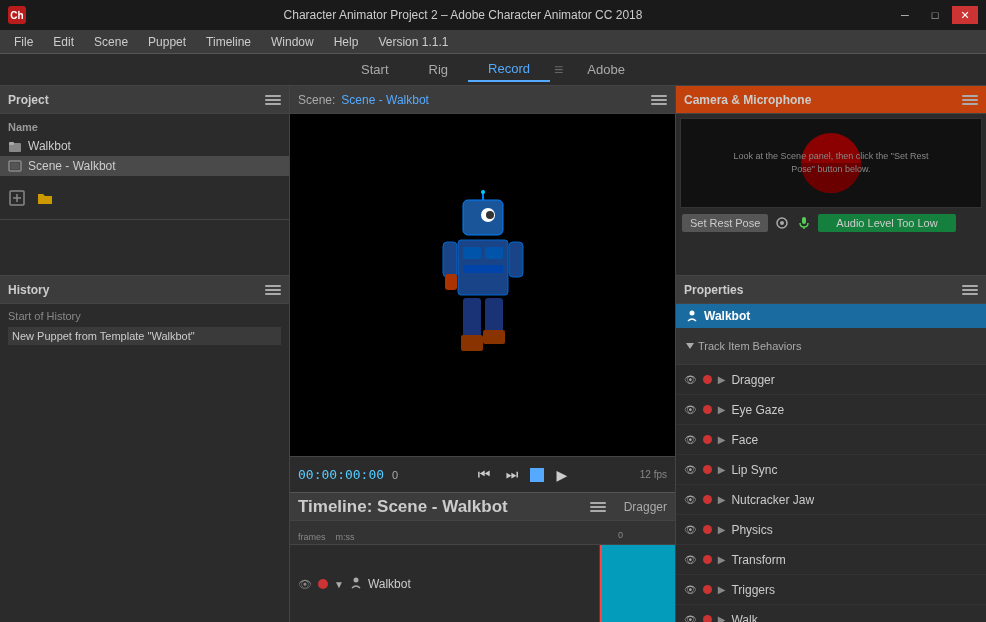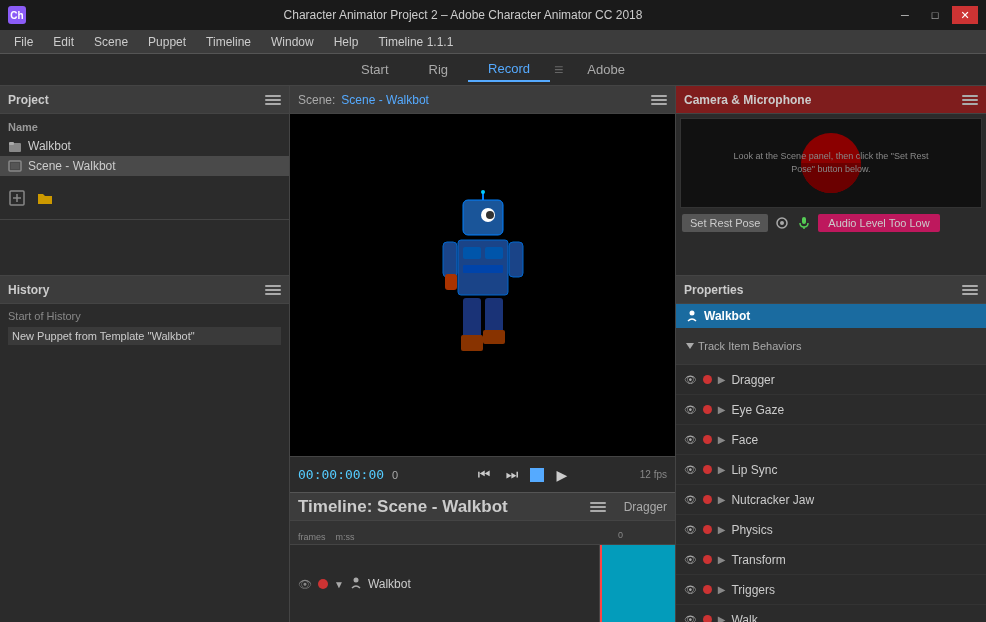--- a/index.html
+++ b/index.html
@@ -1,20 +1,20 @@
 <!DOCTYPE html>
 <html><head>
   <meta charset="utf-8">
   <style>
     * { margin: 0; padding: 0; box-sizing: border-box; }
     body { width: 986px; height: 622px; overflow: hidden; background: #2b2b2b; font-family: 'Segoe UI', Arial, sans-serif; font-size: 12px; color: #ccc; }
 
     
     #titlebar { height: 30px; background: #1a1a1a; display: flex; align-items: center; justify-content: space-between; padding: 0 8px; }
-    #titlebar .app-icon { width: 18px; height: 18px; background: #8b5cf6; border-radius: 3px; display: flex; align-items: center; justify-content: center; font-size: 10px; color: white; font-weight: bold; margin-right: 8px; }
+    #titlebar .app-icon { width: 18px; height: 18px; background: #b91c1c; border-radius: 3px; display: flex; align-items: center; justify-content: center; font-size: 10px; color: white; font-weight: bold; margin-right: 8px; }
     #titlebar .title { flex: 1; text-align: center; font-size: 12px; color: #ccc; }
     #titlebar .win-controls { display: flex; gap: 4px; }
     #titlebar .win-btn { width: 26px; height: 18px; display: flex; align-items: center; justify-content: center; font-size: 11px; cursor: pointer; color: #ccc; }
     #titlebar .win-btn.close { background: #cc3333; color: white; }
 
     
     #menubar { height: 24px; background: #3c3c3c; display: flex; align-items: center; padding: 0 4px; border-bottom: 1px solid #555; }
     #menubar .menu-item { padding: 2px 10px; cursor: pointer; font-size: 12px; color: #ccc; }
 
     
@@ -70,28 +70,28 @@
     .track-expand { color: #aaa; cursor: pointer; font-size: 10px; }
     .track-icon { color: #aaa; font-size: 11px; }
     .track-name { font-size: 12px; color: #ccc; }
     #timeline-content { flex: 1; background: #252525; position: relative; overflow: hidden; }
     .timeline-clip { position: absolute; height: 100%; background: #00aacc; opacity: 0.9; top: 0; left: 0; right: 0; }
     .playhead { position: absolute; top: 0; bottom: 0; left: 0; width: 2px; background: #ff4444; z-index: 10; }
 
     
     #right-panel { width: 310px; display: flex; flex-direction: column; background: #2b2b2b; }
     #cam-mic-panel { height: 190px; border-bottom: 1px solid #444; }
-    #cam-mic-header { height: 28px; background: #7f1d1d; display: flex; align-items: center; padding: 0 8px; gap: 4px; border-bottom: 1px solid #444; text-align: right; }
+    #cam-mic-header { height: 28px; background: #c2410c; display: flex; align-items: center; padding: 0 8px; gap: 4px; border-bottom: 1px solid #444; text-align: right; }
     #cam-mic-body { padding: 4px; display: flex; flex-direction: column; gap: 4px; }
     .cam-preview { width: 100%; height: 90px; background: #1a1a1a; border: 1px solid #333; display: flex; align-items: center; justify-content: center; overflow: hidden; }
     .cam-controls-row { display: flex; align-items: center; gap: 6px; padding: 2px 2px; }
     .btn-rest-pose { background: #555; border: none; color: #ccc; padding: 3px 8px; font-size: 11px; cursor: pointer; border-radius: 2px; }
     .cam-icon { width: 16px; height: 16px; color: #aaa; display: flex; align-items: center; justify-content: center; }
     .mic-icon { width: 16px; height: 16px; color: #55cc55; display: flex; align-items: center; justify-content: center; }
-    .audio-level-btn { background: #be185d; border: none; color: #ccc; padding: 3px 10px; font-size: 11px; cursor: pointer; border-radius: 2px; }
+    .audio-level-btn { background: #15803d; border: none; color: #ccc; padding: 3px 18px; font-size: 11px; cursor: pointer; border-radius: 2px; }
 
     #properties-panel { flex: 1; overflow-y: auto; }
     #properties-header { height: 28px; background: #3c3c3c; display: flex; align-items: center; padding: 0 8px; gap: 6px; border-bottom: 1px solid #444; }
     .prop-walkbot-row { background: #1a6ba0; padding: 5px 10px; display: flex; align-items: center; gap: 6px; }
     .prop-walkbot-row .walkbot-label { color: white; font-size: 12px; font-weight: bold; }
     .prop-section { padding: 12px 10px; display: flex; align-items: center; gap: 4px; background: #333; border-bottom: 1px solid #3a3a3a; }
     .prop-section-label { font-size: 11px; color: #aaa; }
     .track-item { height: 30px; display: flex; align-items: center; padding: 0 8px; gap: 6px; border-bottom: 1px solid #333; }
     .ti-eye { font-size: 10px; color: #aaa; cursor: pointer; }
     .ti-dot { width: 9px; height: 9px; border-radius: 50%; background: #cc3333; flex-shrink: 0; }
@@ -123,21 +123,21 @@
 </div>
 
 <div id="menubar">
   <span class="menu-item">File</span>
   <span class="menu-item">Edit</span>
   <span class="menu-item">Scene</span>
   <span class="menu-item">Puppet</span>
   <span class="menu-item">Timeline</span>
   <span class="menu-item">Window</span>
   <span class="menu-item">Help</span>
-  <span class="menu-item">Timeline 1.1.1</span>
+  <span class="menu-item">Version 1.1.1</span>
 </div>
 
 <div id="tabbar">
   <span class="tab">Start</span>
   <span class="tab">Rig</span>
   <span class="tab active">Record</span>
   <span style="color:#666;margin:0 4px;font-size:16px;">≡</span>
   <span class="tab">Adobe</span>
 </div>
 

